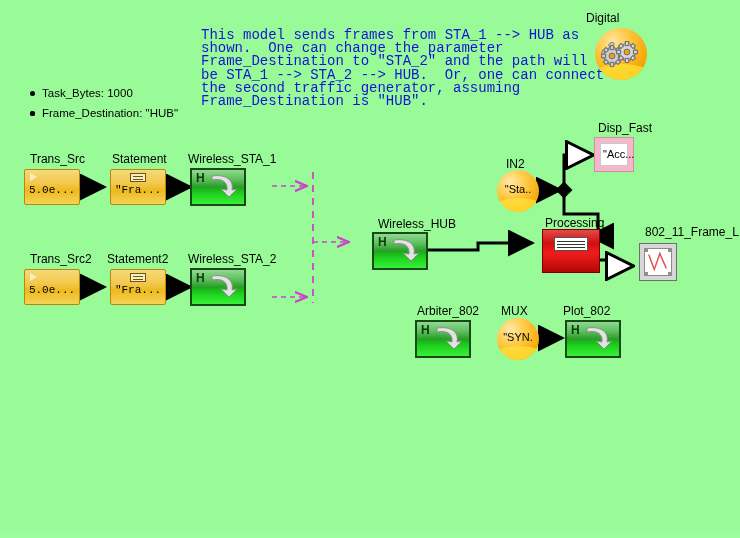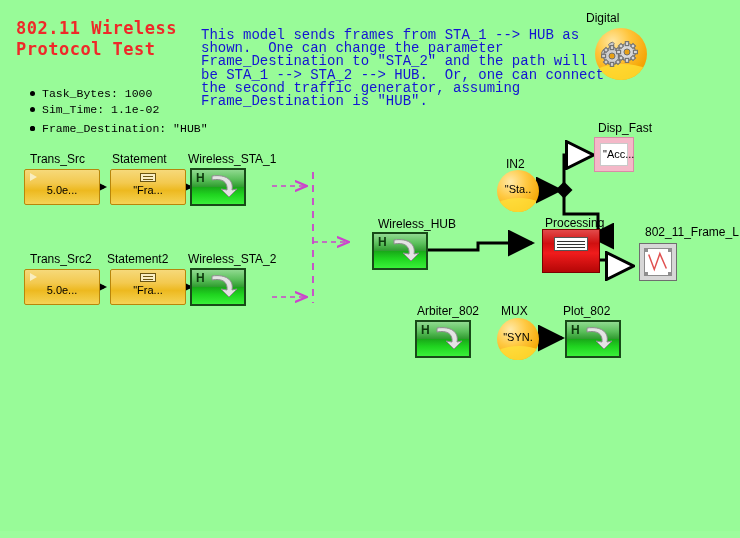--- a/index.html
+++ b/index.html
@@ -53,21 +53,20 @@
     white-space: pre;
   }
   #params {
     position: absolute;
     left: 30px;
     top: 86px;
     color: #000;
     font-size: 11.5px;
     line-height: 15.5px;
     white-space: nowrap;
-    font-family: Liberation Mono, monospace;
   }
   #params .p-row {
     position: relative;
     padding-left: 12px;
   }
   #params .p-row.gap {
     margin-top: 4px;
   }
   #params .bullet {
     position: absolute;
@@ -84,27 +83,28 @@
     position: absolute;
     color: #000;
     font-size: 12px;
     white-space: nowrap;
     line-height: 14px;
   }
 
   
   .gold-node {
     position: absolute;
-    width: 76px;
+    width: 56px;
     height: 36px;
     border: 1px solid #b8860b;
     border-radius: 2px;
     background: linear-gradient(180deg, #f6d97a 0%, #f3c94f 38%, #edb91f 60%, #f5d356 100%);
     box-sizing: border-box;
     overflow: hidden;
+    font-family: Liberation Mono, monospace;
   }
   .gold-node .gn-text {
     position: absolute;
     left: 0;
     right: 0;
     top: 14px;
     text-align: center;
     font-size: 11px;
     color: #000;
   }
@@ -380,38 +380,32 @@
 
     <g>
       <path d="M590,260 L608,260 L608,266 L632,266" stroke="#000" stroke-width="3" fill="none" marker-end="url(#ah-hollow)"></path>
     </g>
 
     <g>
       <path d="M534,338 L562,338" stroke="#000" stroke-width="3" fill="none" marker-end="url(#ah-solid)"></path>
     </g>
   </svg>
 
-  <div id="title">802.11 Wireless
-Protocol Test</div>
 
   <div id="description">This model sends frames from STA_1 --&gt; HUB as
 shown.  One can change the parameter
 Frame_Destination to "STA_2" and the path will
 be STA_1 --&gt; STA_2 --&gt; HUB.  Or, one can connect
 the second traffic generator, assuming
 Frame_Destination is "HUB".</div>
 
   <div id="params">
     <div class="p-row">
       <span class="bullet"></span>
       <span>Task_Bytes: 1000</span>
-    </div>
-    <div class="p-row">
-      <span class="bullet"></span>
-      <span>Sim_Time: 1.1e-02</span>
     </div>
     <div class="p-row gap">
       <span class="bullet"></span>
     </div>
     <div class="p-row">
       <span class="bullet"></span>
       <span>Frame_Destination: "HUB"</span>
     </div>
   </div>
 

